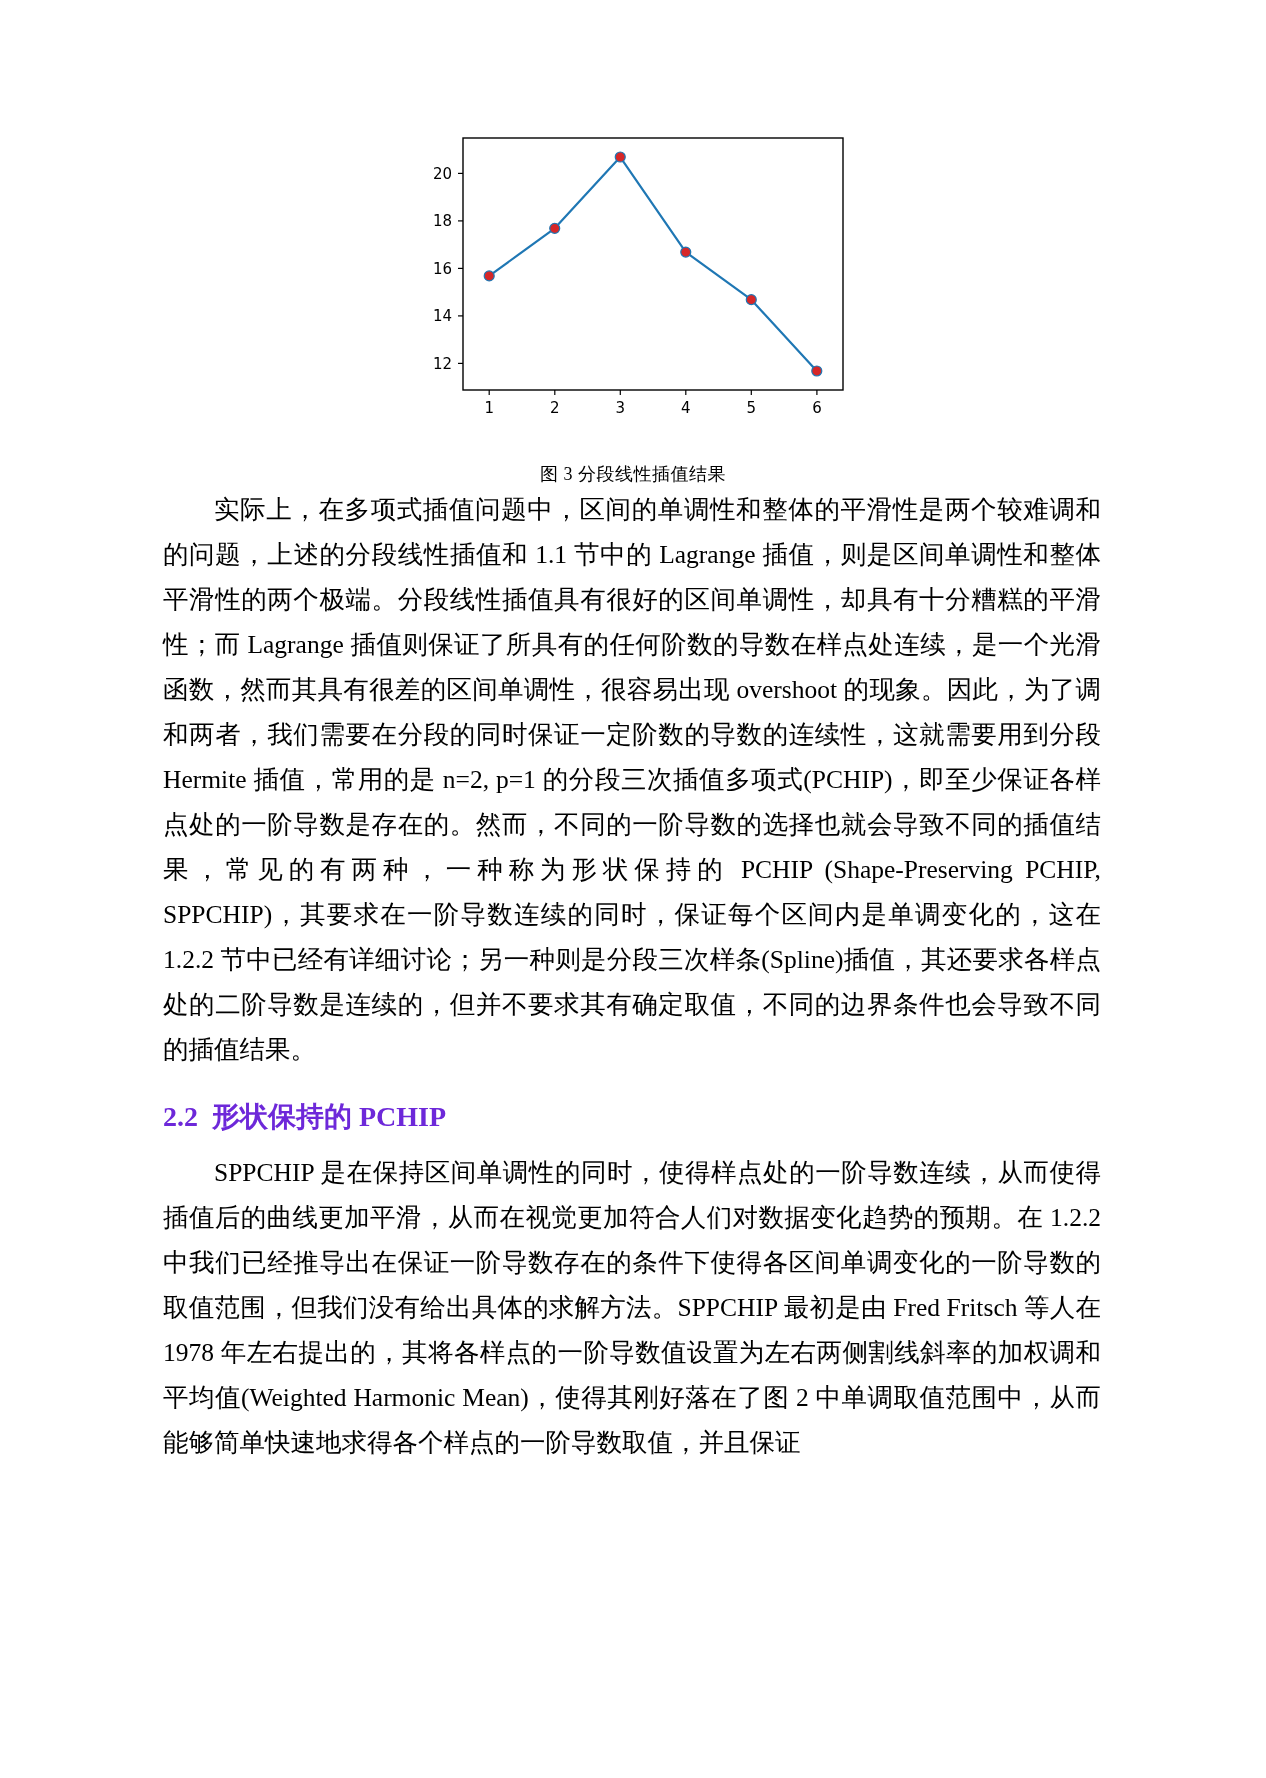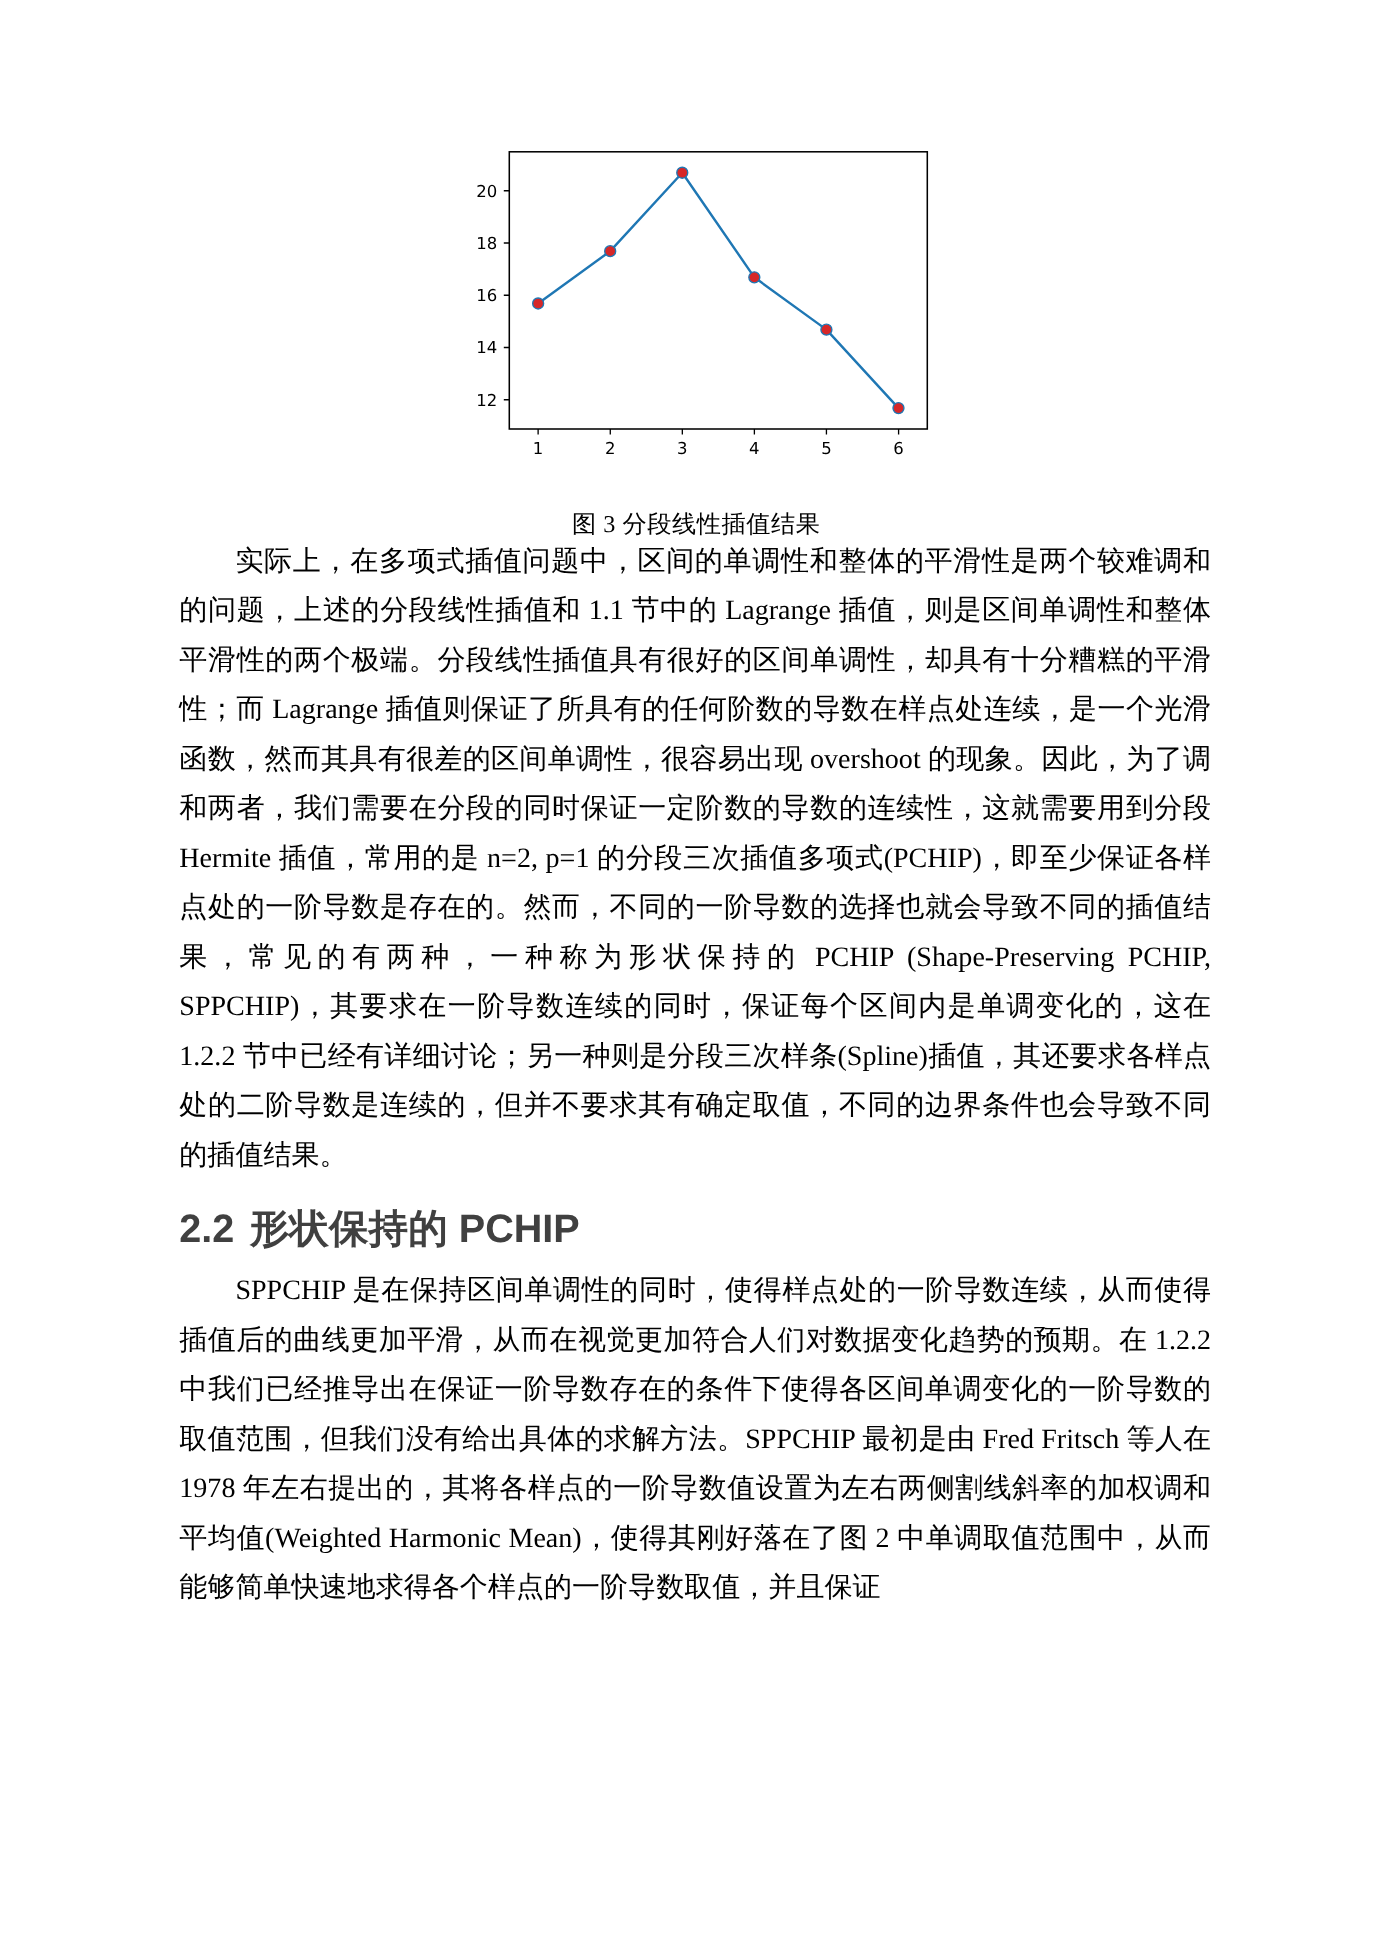--- a/index.html
+++ b/index.html
@@ -35,21 +35,21 @@
   }
   .chart-wrap {
     width: 470px;
     height: 330px;
     position: relative;
   }
   .chart-svg { display: block; }
 
   .fig-caption {
     margin-top: 12px;
-    font-size: 22px;
+    font-size: 18px;
     font-family: "Liberation Serif", "DejaVu Serif", serif;
     letter-spacing: 0.5px;
     color: #000;
   }
 
   
   .body-text {
     position: absolute;
     left: 163px;
     top: 487px;
@@ -61,26 +61,26 @@
     line-height: 45px;
     text-align: justify;
     text-justify: inter-ideograph;
     text-indent: 2em;
     color: #000;
     font-family: "Liberation Serif", "DejaVu Serif", serif;
   }
   p.para + p.para { margin-top: 0px; }
 
   h2.section-heading {
-    font-size: 36px;
+    font-size: 28px;
     font-weight: bold;
     margin: 22px 0 10px 0;
     line-height: 46px;
-    font-family: Liberation Sans, sans-serif;
-    color: #404040;
+    font-family: Liberation Serif, serif;
+    color: #6d28d9;
   }
   h2.section-heading .sec-num { margin-right: 14px; }
 </style>
 </head>
 <body>
 
 <div class="page">
 
   <div class="figure-block">
 

